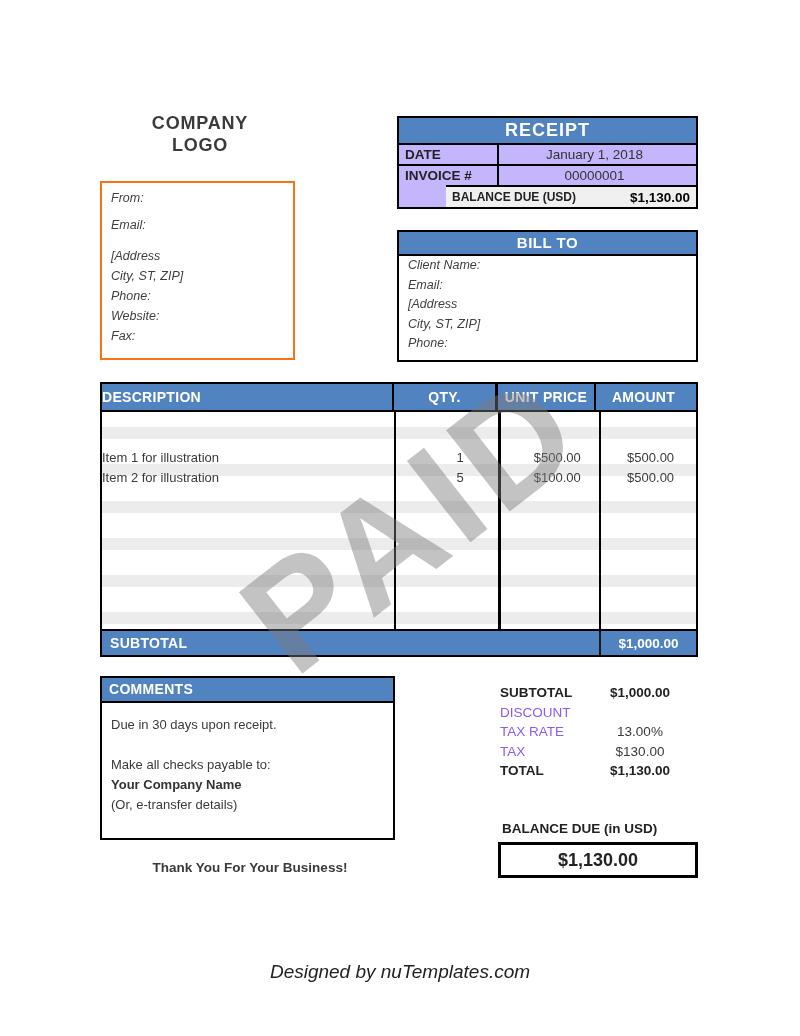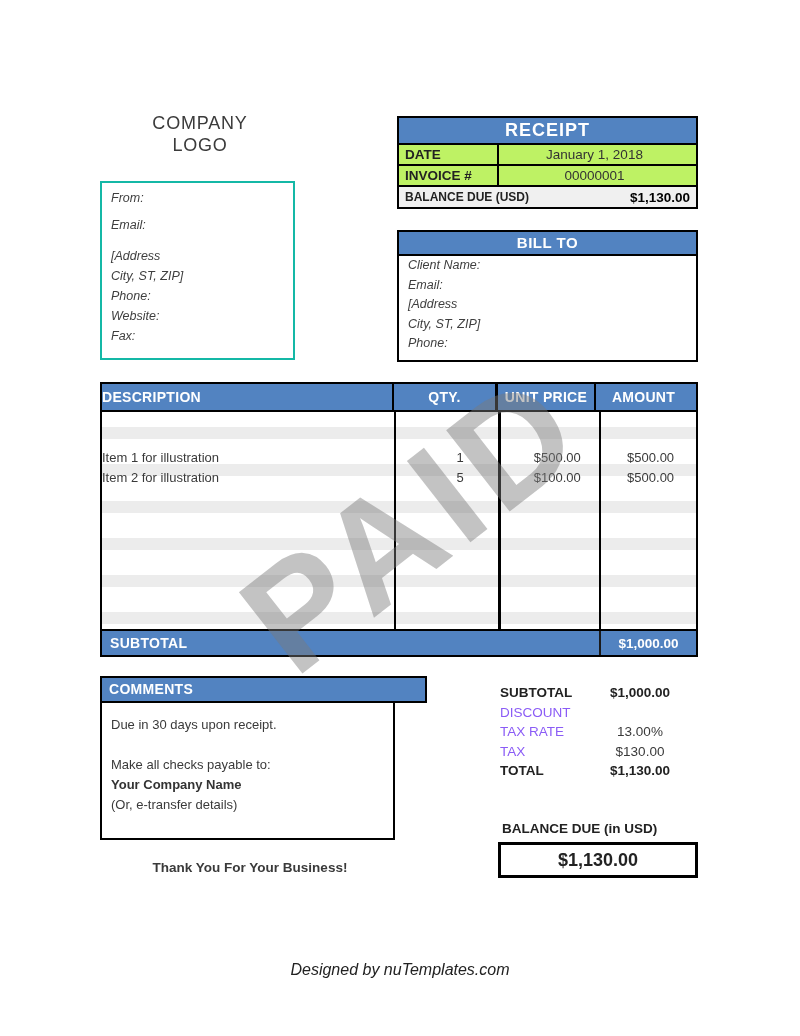--- a/index.html
+++ b/index.html
@@ -11,61 +11,61 @@
     height: 1036px;
     background: #ffffff;
     overflow: hidden;
   }
   .abs { position: absolute; }
 
   
   .company-logo {
     left: 100px; top: 112px; width: 200px;
     text-align: center;
-    font-size: 18px; font-weight: normal; color: #3b3b3b;
+    font-size: 18px; font-weight: bold; color: #3b3b3b;
     letter-spacing: 0.8px; line-height: 22px;
   }
 
   
   .from-box {
     left: 100px; top: 181px; width: 195px; height: 179px;
-    border: 2px solid #14b8a6;
+    border: 2px solid #f97316;
     padding: 5px 9px;
     font-size: 12.5px; font-style: italic; color: #3f3f3f;
     line-height: 20px;
   }
   .from-box .gap-sm { margin-top: 7px; }
   .from-box .gap-md { margin-top: 11px; }
 
   
   .receipt-box {
     left: 397px; top: 116px; width: 301px;
     border: 2px solid #000;
-    background: #bef264;
+    background: #c4b5fd;
   }
   .receipt-title {
     height: 25px; line-height: 25px;
     background: var(--accent);
     color: #fff; font-weight: bold; font-size: 18px;
     text-align: center; letter-spacing: 1px;
   }
   .receipt-row {
     display: flex; height: 21px; border-top: 2px solid #000;
     align-items: center; font-size: 13.5px;
   }
   .receipt-row .lbl {
     width: 100px; border-right: 2px solid #000;
     font-weight: bold; color: #222;
     padding-left: 6px; height: 100%; line-height: 19px;
   }
   .receipt-row .val { flex: 1; text-align: center; padding-right: 6px; color: #333; }
   .receipt-balance {
     display: flex; justify-content: space-between; align-items: center;
     height: 22px; border-top: 2px solid #000;
-    background: #f0f0f0; padding: 0 6px;
+    background: #f0f0f0; padding: 0 6px; margin-left: 47px;
   }
   .receipt-balance .lbl { font-weight: bold; font-size: 12px; color: #222; }
   .receipt-balance .val { font-weight: bold; font-size: 13.5px; color: #000; }
 
   
   .billto-header {
     left: 397px; top: 230px; width: 301px; height: 26px;
     border: 2px solid #000;
     background: var(--accent);
     color: #fff; font-weight: bold; font-size: 15px;
@@ -134,21 +134,21 @@
     padding-left: 8px; letter-spacing: 0.3px;
   }
   .items-subtotal .val {
     width: 97px; text-align: center; color: #fff; font-weight: bold;
     font-size: 13.5px; border-left: 2px solid #1a1a1a;
     height: 100%; line-height: 26px;
   }
 
   
   .comments-header {
-    left: 100px; top: 676px; width: 327px; height: 27px;
+    left: 100px; top: 676px; width: 295px; height: 27px;
     border: 2px solid #000;
     background: var(--accent);
     color: #fff; font-weight: bold; font-size: 14px;
     line-height: 23px; padding-left: 7px; letter-spacing: 0.3px;
   }
   .comments-body {
     left: 100px; top: 703px; width: 295px; height: 137px;
     border: 2px solid #000; border-top: none;
     padding: 12px 9px;
     font-size: 13px; line-height: 20px; color: #3a3a3a;
@@ -175,21 +175,21 @@
     font-weight: bold; font-size: 18px; color: #222;
   }
 
   .thank-you {
     left: 95px; top: 860px; width: 310px;
     text-align: center; font-weight: bold; font-size: 13.5px; color: #3a3a3a;
   }
 
   .footer {
     left: 0; top: 961px; width: 100%;
-    text-align: center; font-style: italic; font-size: 16px; color: #222;
+    text-align: center; font-style: italic; font-size: 19px; color: #222;
   }
 </style>
 </head>
 <body>
 
 <div class="page" style="--accent:#5283C1;">
 
   <div class="abs company-logo">
     <div>COMPANY</div>
     <div>LOGO</div>

